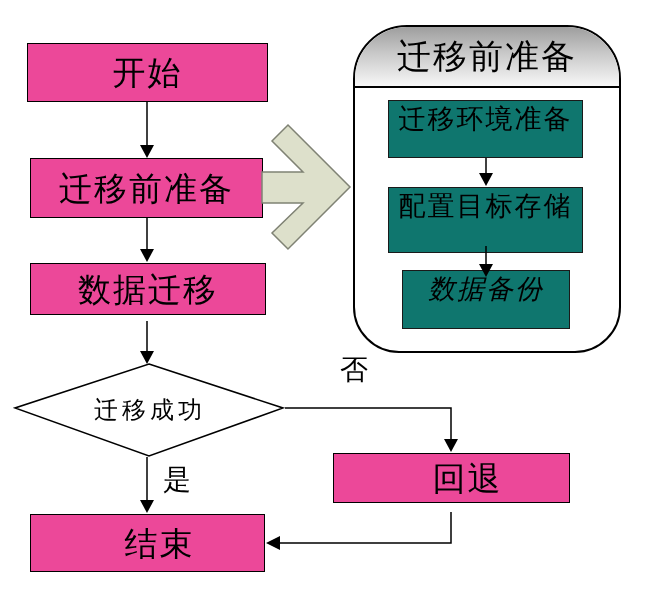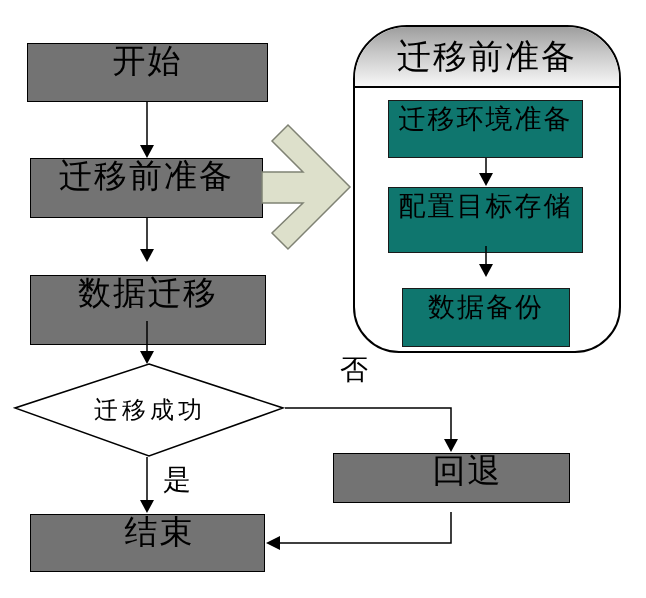--- a/index.html
+++ b/index.html
@@ -2,22 +2,22 @@
 <html><head>
 <meta charset="utf-8">
 <style>
   html,body{margin:0;padding:0;background:#ffffff;}
   #canvas{
     position:relative;width:646px;height:598px;background:#ffffff;
     font-family:"DejaVu Serif","Liberation Serif",serif;color:#000;
     overflow:hidden;
   }
   .box{
-    position:absolute;background:#737373;border:1.5px solid #000;
-    display:flex;justify-content:center;
+    position:absolute;background:#ec4899;border:1.5px solid #000;
+    display:flex;align-items:center;justify-content:center;
     font-size:33px;letter-spacing:2px;line-height:1;box-sizing:border-box;
     white-space:nowrap;
   }
   .edge-label{
     position:absolute;font-size:28px;line-height:1;background:#ffffff;
   }
   #diamond-wrap{position:absolute;left:13px;top:363px;width:272px;height:94px;}
   #diamond-wrap svg{position:absolute;left:0;top:0;}
   #diamond-label{
     position:absolute;left:1px;top:0;width:100%;height:100%;
@@ -53,21 +53,21 @@
 <div id="canvas">
 
   <div class="box" style="left:27px;top:43px;width:241px;height:59px;">
     <span>开始</span>
   </div>
 
   <div class="box" style="left:30px;top:158px;width:233px;height:60px;">
     <span>迁移前准备</span>
   </div>
 
-  <div class="box" style="left:30px;top:263px;width:236px;height:70px;margin-top:12px;">
+  <div class="box" style="left:30px;top:263px;width:236px;height:52px;">
     <span>数据迁移</span>
   </div>
 
   <div id="diamond-wrap">
     <svg width="272" height="94" viewBox="0 0 272 94">
       <polygon points="136,1 270,45 136,93 2,45" fill="#ffffff" stroke="#000000" stroke-width="1.5"></polygon>
     </svg>
     <div id="diamond-label">迁移成功</div>
   </div>
 
@@ -89,21 +89,21 @@
   <div id="detail-panel">
     <div id="detail-panel-header">
       <span>迁移前准备</span>
     </div>
     <div class="sub-box" style="left:33px;top:73px;width:195px;height:58px;">
       <span>迁移环境准备</span>
     </div>
     <div class="sub-box" style="left:33px;top:160px;width:195px;height:66px;">
       <span>配置目标存储</span>
     </div>
-    <div class="sub-box" style="left:47px;top:261px;width:168px;height:59px;">
+    <div class="sub-box" style="left:47px;top:243px;width:168px;height:59px;font-style:italic;">
       <span>数据备份</span>
     </div>
   </div>
 
   <svg id="connector-layer" width="646" height="598" viewBox="0 0 646 598">
 
     <path d="M147,102 L147,156"></path>
     <polygon class="arrowhead" points="140,145 154,145 147,158"></polygon>
 
     <path d="M147,218 L147,260"></path>

